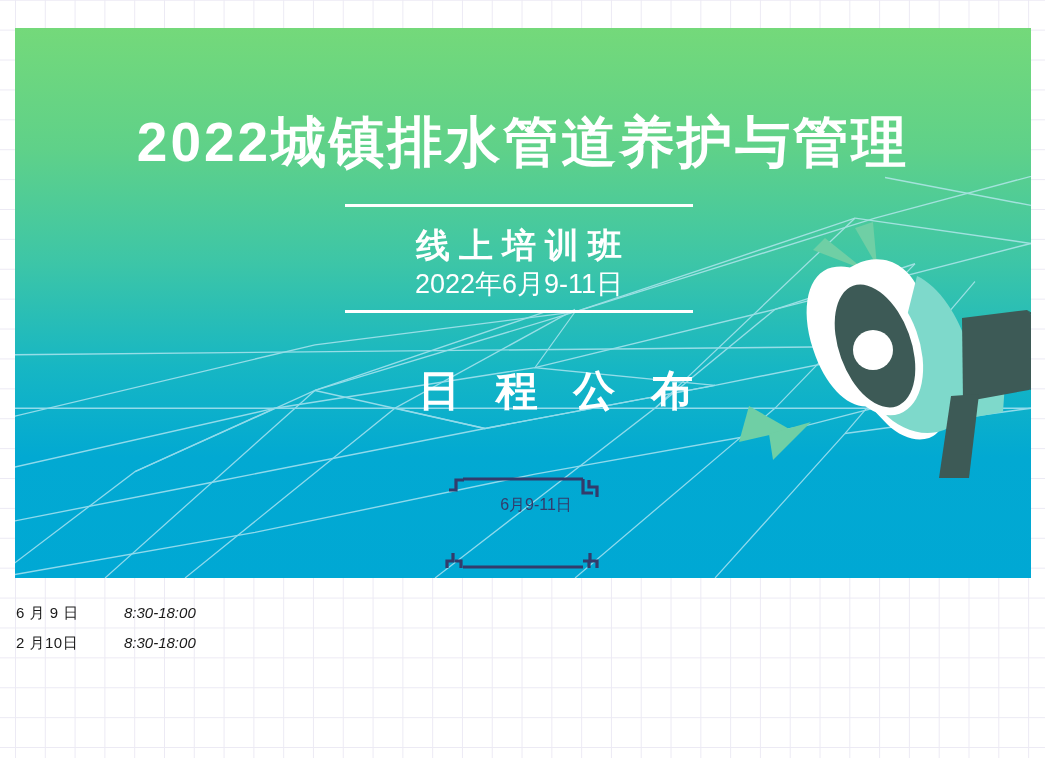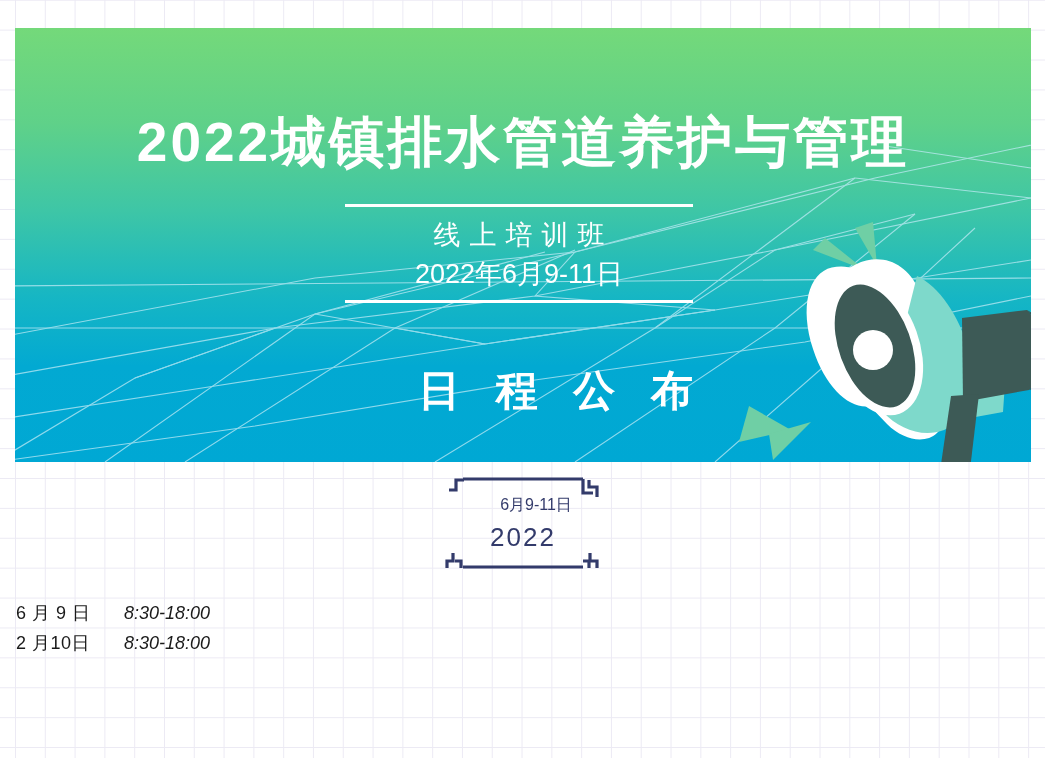--- a/index.html
+++ b/index.html
@@ -14,41 +14,41 @@
     position:absolute;left:0;top:0;width:1045px;height:758px;
     background-image:
       linear-gradient(to right, #eceaf4 1px, transparent 1px),
       linear-gradient(to bottom, #eceaf4 1px, transparent 1px);
     background-size:29.8px 29.9px;
     background-position:15px 478px;
   }
 
   
   #banner{
-    position:absolute;left:15px;top:28px;width:1016px;height:434px;
+    position:absolute;left:15px;top:28px;width:1016px;height:550px;
     overflow:hidden;
     background:linear-gradient(180deg,#74d97a 0%,#5fd189 22%,#3ec6a6 42%,#16b6c4 62%,#02a9d2 78%,#00a8d4 100%);
   }
   #poly{position:absolute;left:0;top:0;width:100%;height:100%;}
 
   #banner-title{
     position:absolute;left:0;top:84px;width:100%;
     text-align:center;color:#ffffff;
     font-size:55px;font-weight:bold;line-height:60px;
     letter-spacing:3px;white-space:nowrap;
   }
 
   #sub-block{
     position:absolute;left:330px;top:176px;width:348px;text-align:center;
     color:#ffffff;
   }
   .rule{height:3px;background:#ffffff;width:100%;}
   #sub-cn{
-    font-size:27px;font-weight:normal;line-height:44px;letter-spacing:9px;
-    padding:6px 0 0 9px;
+    font-size:34px;font-weight:bold;line-height:44px;letter-spacing:9px;
+    padding:16px 0 0 9px;
   }
   #sub-en{
     font-size:25px;line-height:28px;letter-spacing:1.5px;
   }
   #sub-date{
     font-size:27px;line-height:34px;letter-spacing:0px;padding-bottom:9px;
   }
 
   #banner-kicker{
     position:absolute;left:330px;top:338px;width:348px;text-align:right;
@@ -74,21 +74,21 @@
 
   
   #meeting{
     position:absolute;left:16px;top:598px;
   }
   #meeting-heading{
     color:#2e3566;font-size:17px;font-weight:bold;line-height:27px;
     letter-spacing:0.5px;
   }
   .time-row{
-    color:#1a1a1a;font-size:18px;line-height:30px;white-space:nowrap;
+    color:#1a1a1a;font-size:15px;line-height:30px;white-space:nowrap;
     display:flex;
   }
   .time-row .d{display:inline-block;width:108px;letter-spacing:0.5px;}
   .time-row .t{display:inline-block;letter-spacing:0px;font-style:italic;}
 </style>
 </head>
 <body>
 
 <div id="sheet"></div>
 
@@ -165,21 +165,20 @@
       <path d="M146 7 L146 14 L154 14 L154 24"></path>
 
       <path d="M10 80 L10 88 L4 88 L4 95"></path>
       <path d="M12 88 L18 88 L18 95"></path>
 
       <path d="M147 80 L147 88 L154 88 L154 95"></path>
       <path d="M140 88 L146 88 L146 95"></path>
     </g>
   </svg>
   <div id="badge-date">6月9-11日</div>
-  <div id="badge-year">2022</div>
 </div>
 
 <div id="meeting">
 
   <div class="time-row">
     <span class="d">6 月 9 日</span>
     <span class="t">8:30-18:00</span>
   </div>
   <div class="time-row">
     <span class="d">2 月10日</span>

